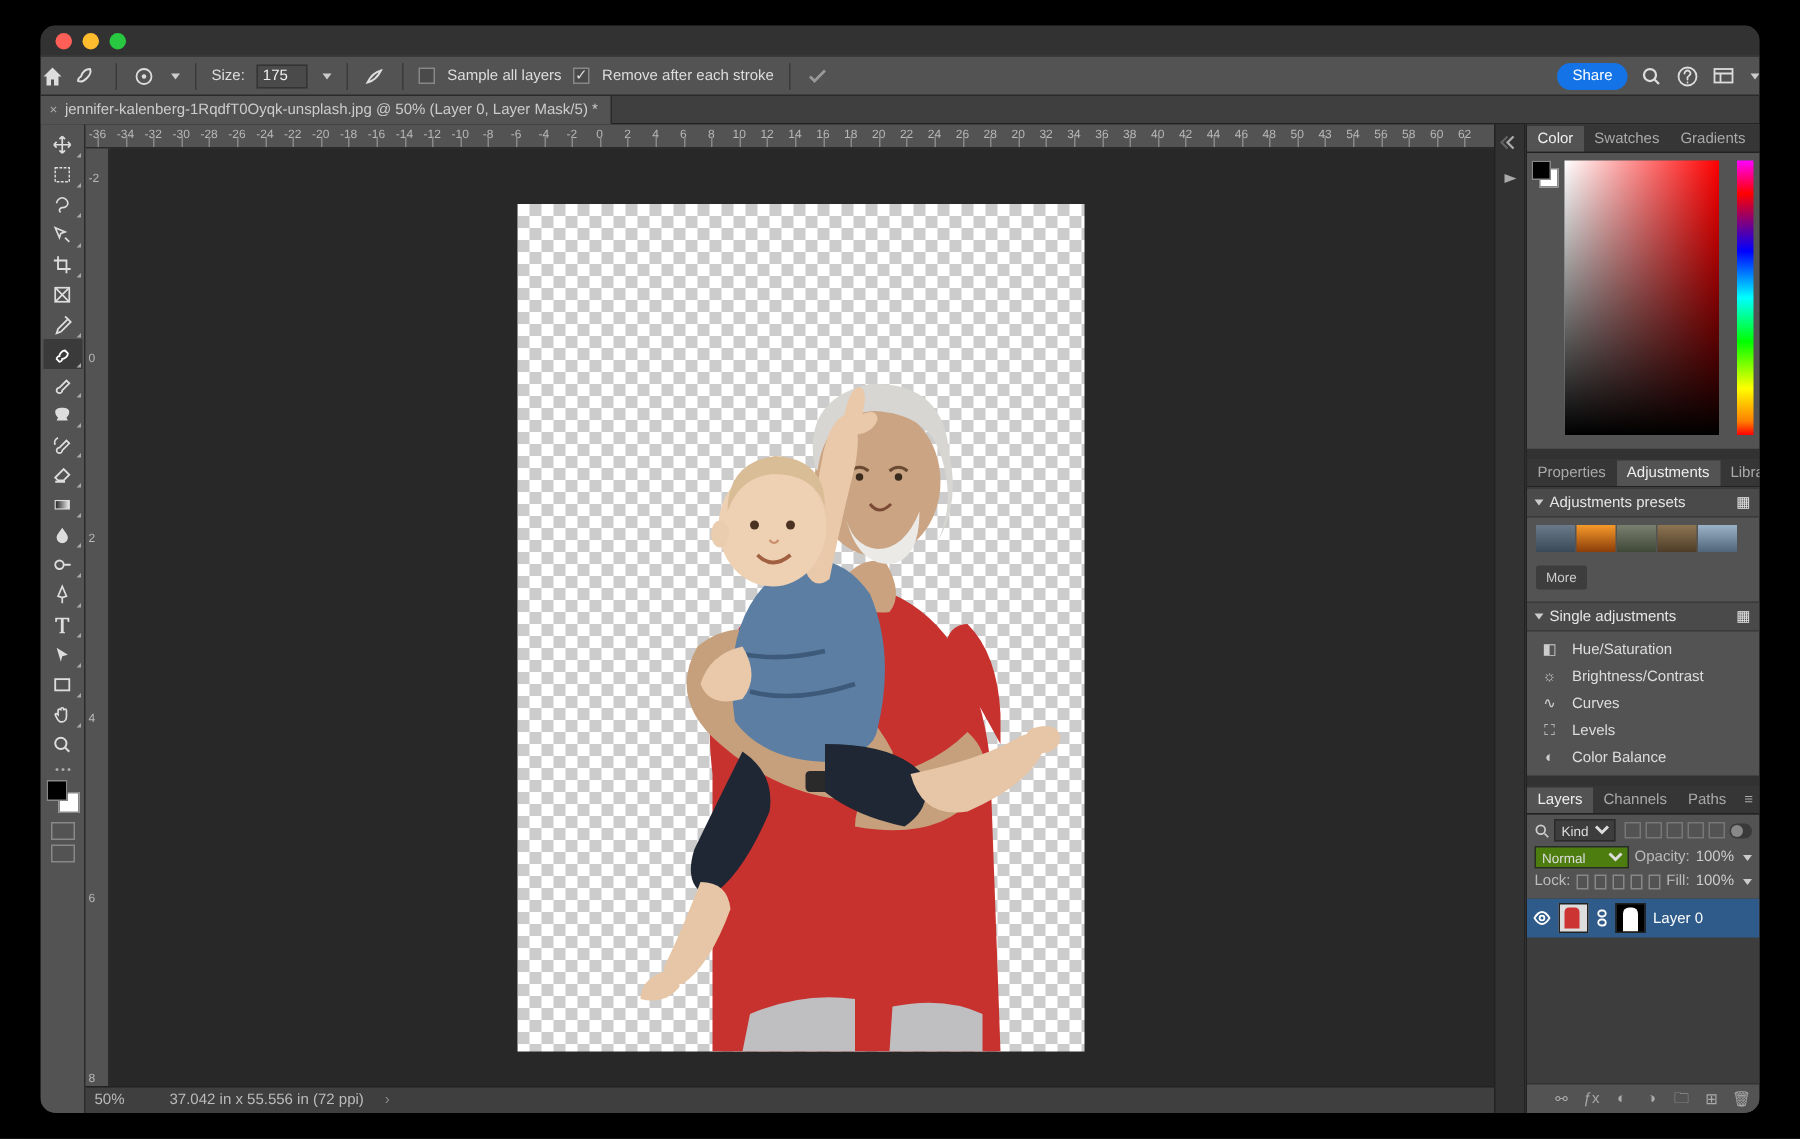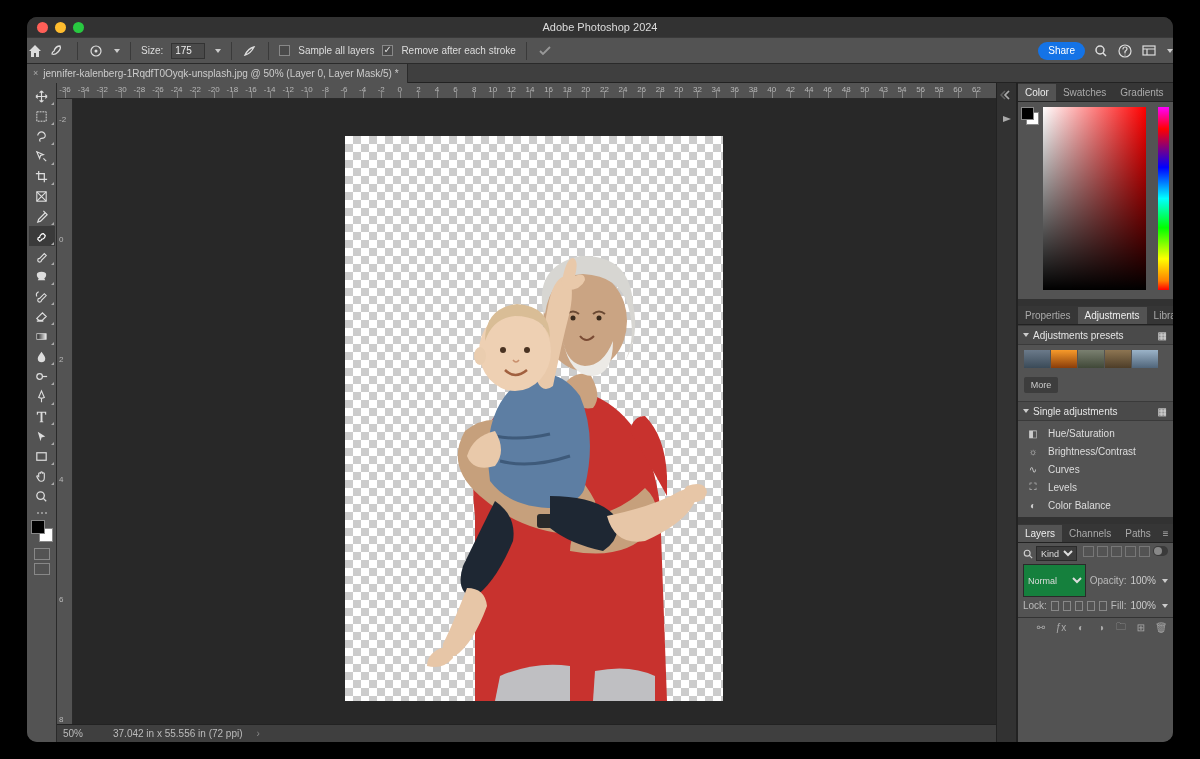--- a/index.html
+++ b/index.html
@@ -89,29 +89,29 @@
   .sect .disc{width:0;height:0;border-top:3px solid transparent;border-bottom:3px solid transparent;border-left:4px solid #ccc;transform:rotate(90deg);margin-right:5px;}
   .presetrow{display:flex;gap:1px;padding:5px 6px;}
   .presetrow .pr{width:26px;height:18px;background:#888;}
   .morebtn{margin:4px 6px 8px;height:16px;width:34px;background:#3d3d3d;border-radius:2px;display:flex;align-items:center;justify-content:center;font-size:9px;color:#ccc;}
   .adjlist{padding:3px 0;}
   .adjitem{display:flex;align-items:center;height:18px;padding:0 8px;font-size:10px;color:#ddd;gap:8px;}
   .adjitem .ai{width:14px;height:12px;display:flex;align-items:center;justify-content:center;color:#ccc;}
 
   .layersblock{flex:1;display:flex;flex-direction:column;min-height:0;}
   .layerctrls{padding:3px 5px;font-size:10px;color:#ccc;}
-  .row1{display:flex;gap:3px;margin-bottom:3px;}
+  .row1{display:flex;align-items:center;gap:3px;margin-bottom:3px;}
   .kind{display:flex;align-items:center;gap:3px;}
   .kind select{background:#3d3d3d;border:1px solid #2a2a2a;color:#ddd;font-size:9px;height:15px;}
   .filtics{display:flex;gap:3px;margin-left:3px;}
   .filtics i{width:11px;height:11px;border:1px solid #777;display:inline-block;}
   .togglepill{margin-left:auto;width:16px;height:10px;border-radius:5px;background:#3a3a3a;position:relative;}
   .togglepill:after{content:"";position:absolute;left:1px;top:1px;width:8px;height:8px;border-radius:4px;background:#888;}
   .row2,.row3{display:flex;align-items:center;gap:4px;margin-bottom:3px;}
-  .row2 select{flex:1;background:#15803d;border:1px solid #2a2a2a;color:#ddd;font-size:9px;height:33px;}
+  .row2 select{flex:1;background:#4d7c0f;border:1px solid #2a2a2a;color:#ddd;font-size:9px;height:15px;}
   .lbl{color:#bbb;}
   .pct{text-decoration:none;}
   .lockrow{display:flex;align-items:center;gap:4px;}
   .lockrow i{width:10px;height:10px;border:1px solid #888;}
   .layerlist{flex:1;background:#3d3d3d;overflow:auto;}
   .layeritem{display:flex;align-items:center;height:26px;background:#2e5b89;color:#fff;padding:0 4px;gap:5px;font-size:10px;}
   .eye{width:12px;height:12px;}
   .thumb{width:20px;height:20px;background:#ddd;border:1px solid #222;position:relative;overflow:hidden;}
   .thumb .mini{position:absolute;left:3px;top:2px;width:10px;height:14px;background:#c33;border-radius:3px 3px 0 0;}
   .thumb.mask{background:#000;}
@@ -126,21 +126,20 @@
 <body>
 
 <div class="window">
 
   <div class="titlebar">
     <div class="traffic">
       <div class="dot red"></div>
       <div class="dot yel"></div>
       <div class="dot grn"></div>
     </div>
-    <div class="title">Adobe Photoshop 2024</div>
   </div>
 
   <div class="optbar">
     <span class="ico">
         <svg viewBox="0 0 16 16" fill="#ddd">
           <path d="M8 2 2 8h2v6h3V10h2v4h3V8h2z"></path>
         </svg>
       </span>
     <span class="ico">
         <svg viewBox="0 0 16 16" stroke="#ddd" fill="none" stroke-width="1.3">
@@ -673,20 +672,43 @@
             <i></i>
               <i></i>
               <i></i>
               <i></i>
               <i></i>
             <span class="lbl" style="margin-left:auto">Fill:</span>
             <span class="pct">100%</span>
             <span class="chev"></span>
           </div>
         </div>
+        <div class="layerlist">
+          <div class="layeritem">
+            <span class="eye">
+                <svg viewBox="0 0 12 12" fill="none" stroke="#fff" stroke-width="1.2">
+                  <path d="M1 6c1.5-2.5 3-4 5-4s3.5 1.5 5 4c-1.5 2.5-3 4-5 4S2.5 8.5 1 6z"></path>
+                  <circle cx="6" cy="6" r="1.6"></circle>
+                </svg>
+              </span>
+            <span class="thumb">
+                <span class="mini"></span>
+              </span>
+            <span class="link">
+                <svg viewBox="0 0 8 12" fill="none" stroke="#fff" stroke-width="1.2">
+                  <rect x="1.5" y="1" width="5" height="4" rx="2"></rect>
+                  <rect x="1.5" y="7" width="5" height="4" rx="2"></rect>
+                </svg>
+              </span>
+            <span class="thumb mask">
+                <span class="sil"></span>
+              </span>
+            <span>Layer 0</span>
+          </div>
+        </div>
         <div class="layerfoot">
           <i>⚯</i>
           <i>ƒx</i>
           <i>◐</i>
           <i>◑</i>
           <i>🗀</i>
           <i>⊞</i>
           <i>🗑</i>
         </div>
       </div>

